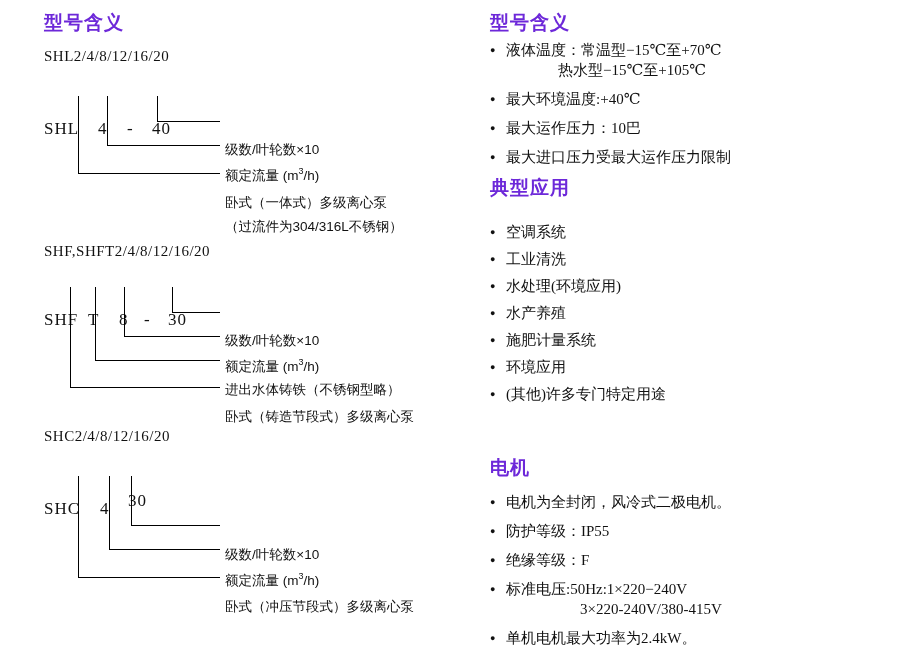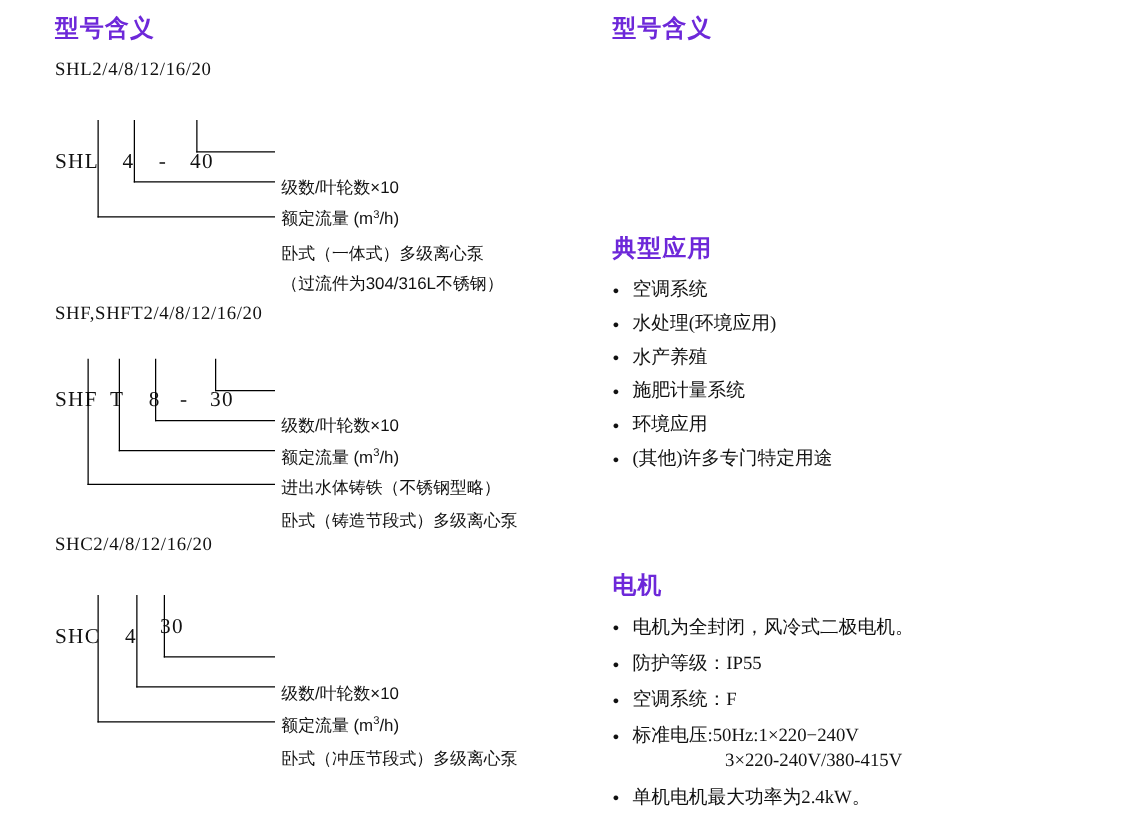--- a/index.html
+++ b/index.html
@@ -181,38 +181,54 @@
       <div class="lbl" style="left:225px;top:543px;">额定流量 (m<sup>3</sup>/h)</div>
       <div class="lbl" style="left:225px;top:570px;">卧式（冲压节段式）多级离心泵</div>
     </div>
 
   </div>
 
   <div class="col-right">
 
     <h2 class="section-title" style="position:absolute;left:10px;top:10px;">型号含义</h2>
 
-
-    <h2 class="section-title" style="position:absolute;left:10px;top:186px;">典型应用</h2>
+    <ul class="bullet-list" style="position:absolute;left:10px;top:40px;width:420px;">
+      <li>
+        <span>液体温度：常温型−15℃至+70℃</span>
+        <span class="cont">热水型−15℃至+105℃</span>
+      </li>
+      <li>
+        <span>最大环境温度:+40℃</span>
+      </li>
+      <li>
+        <span>最大运作压力：10巴</span>
+      </li>
+      <li>
+        <span>最大进口压力受最大运作压力限制</span>
+      </li>
+    </ul>
+
+    <h2 class="section-title" style="position:absolute;left:10px;top:175px;">典型应用</h2>
 
     <ul class="bullet-list tight" style="position:absolute;left:10px;top:222px;width:420px;">
       <li><span>空调系统</span></li>
+      <li><span>工业清洗</span></li>
       <li><span>水处理(环境应用)</span></li>
       <li><span>水产养殖</span></li>
       <li><span>施肥计量系统</span></li>
       <li><span>环境应用</span></li>
       <li><span>(其他)许多专门特定用途</span></li>
     </ul>
 
     <h2 class="section-title" style="position:absolute;left:10px;top:455px;">电机</h2>
 
     <ul class="bullet-list" style="position:absolute;left:10px;top:492px;width:420px;">
       <li><span>电机为全封闭，风冷式二极电机。</span></li>
       <li><span>防护等级：IP55</span></li>
-      <li><span>空调系统：F</span></li>
+      <li><span>绝缘等级：F</span></li>
       <li>
         <span>标准电压:50Hz:1×220−240V</span>
         <span class="cont2">3×220-240V/380-415V</span>
       </li>
       <li><span>单机电机最大功率为2.4kW。</span></li>
     </ul>
 
   </div>
 </div>
 

